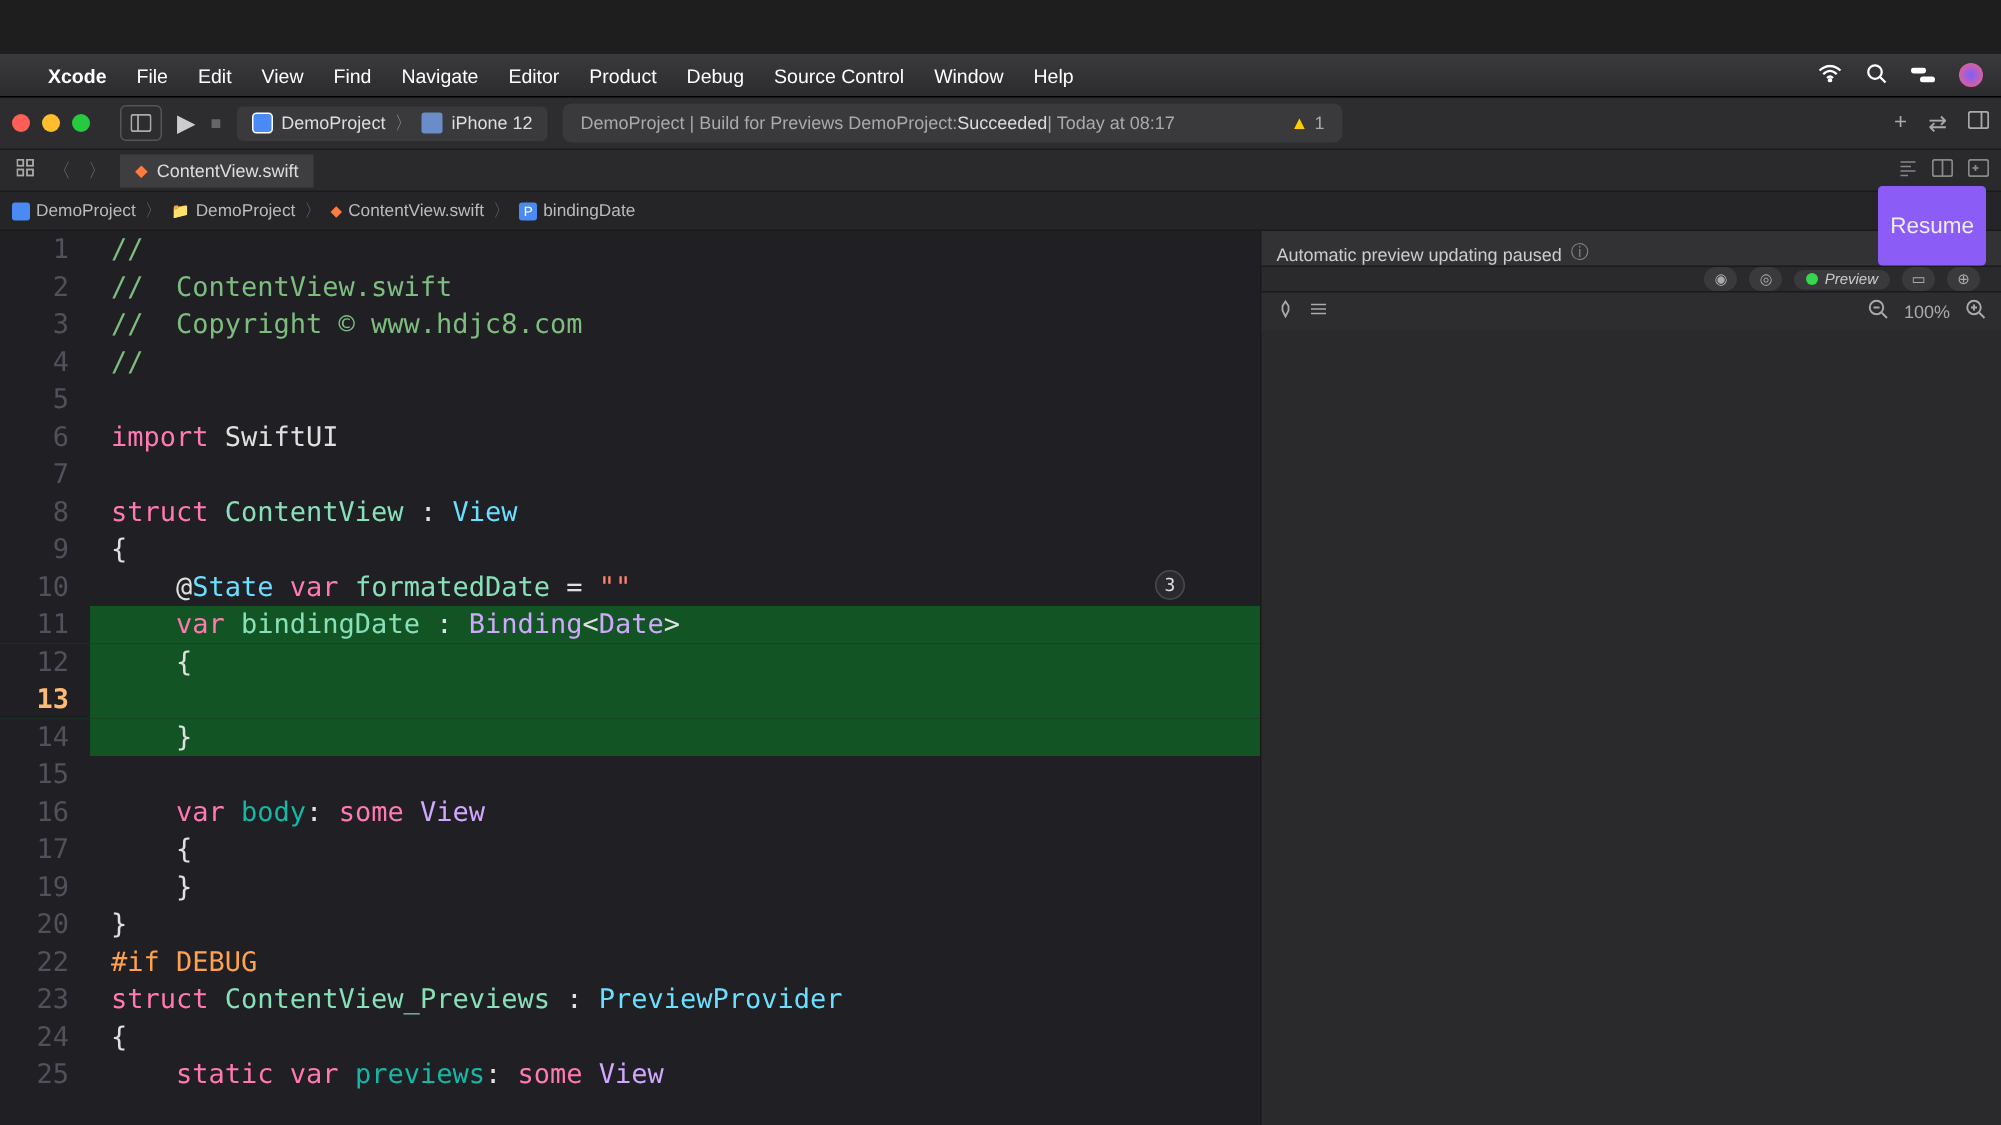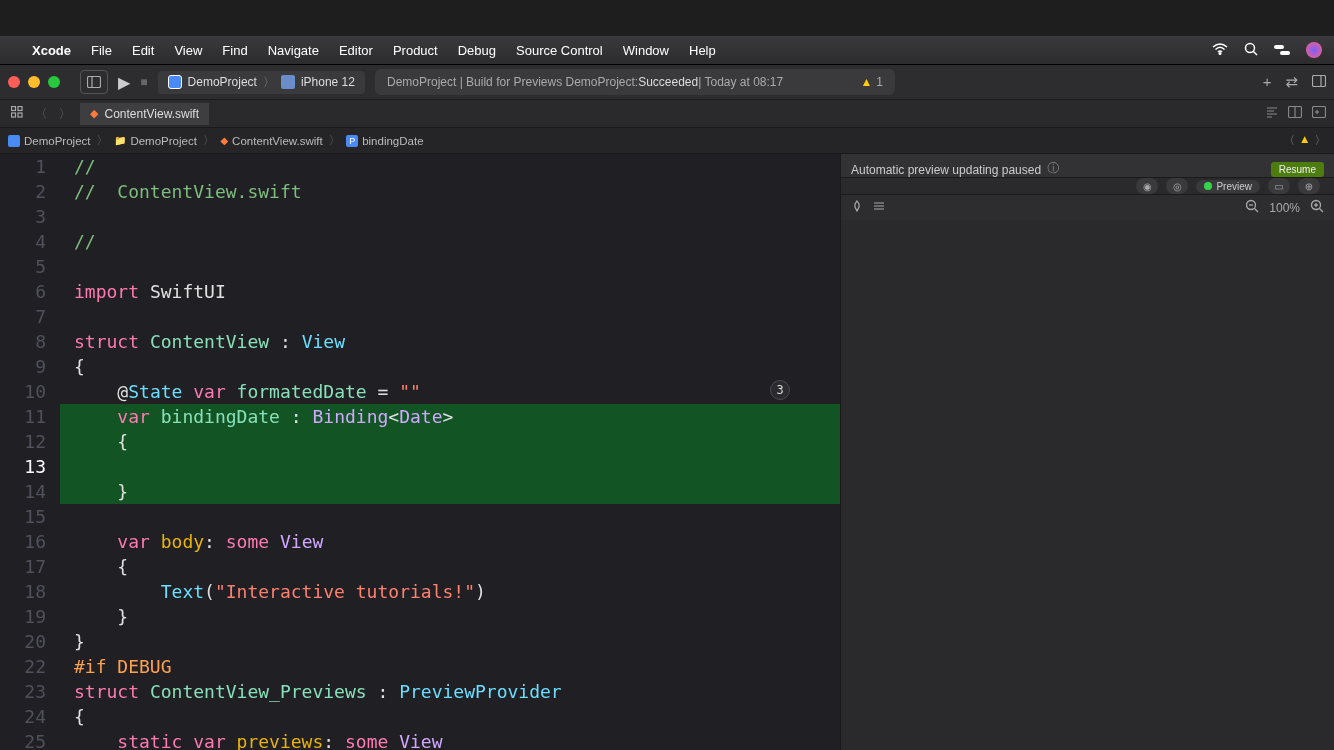--- a/index.html
+++ b/index.html
@@ -143,31 +143,31 @@
   width: 60px;
   text-align: right;
   padding-right: 14px;
   color: #51515c;
   user-select: none;
   flex-shrink: 0;
 }
 .editor .code { white-space: pre; padding-left: 14px; }
 .editor .line.hl { background: #135425; }
 .editor .line.hl .gutter { background: #1f1f24; }
-.editor .line.sel .gutter { color: #ffffff; font-weight: 400; }
+.editor .line.sel .gutter { color: #fdba74; font-weight: 700; }
 
 .c-comment { color: #7dbd7d; }
 .c-keyword { color: #ff7ab2; }
 .c-type { color: #6bdfff; }
 .c-typealt { color: #d0a8ff; }
 .c-id { color: #88e0b8; }
 .c-string { color: #ff8170; }
 .c-plain { color: #e0e0e0; }
 .c-decor { color: #e0e0e0; }
-.c-prop { color: #eab308; }
+.c-prop { color: #14b8a6; }
 .c-pre { color: #ffa14f; }
 
 .fold-badge {
   position: absolute;
   right: 50px;
   top: 1px;
   width: 20px;
   height: 20px;
   border-radius: 50%;
   background: #2b2b2f;
@@ -191,38 +191,39 @@
   height: 24px;
   background: #323234;
   display: flex;
   align-items: flex-end;
   padding: 0 10px;
   font-size: 12px;
   color: #ccc;
   border-bottom: 1px solid #1a1a1a;
 }
 .preview-banner .info-icon { margin-left: 6px; color: #888; }
-.preview-banner .resume-btn { margin-left: auto; background: #4d7c0f; padding: 2px 8px; border-radius: 3px; color: #eee; font-size: 10px; }
+.preview-banner .resume-btn { margin-left: auto; background: #8b5cf6; padding: 18px 8px; border-radius: 3px; color: #eee; font-size: 15px; }
 .preview-toolbar {
   height: 16px;
   display: flex;
   justify-content: flex-end;
   gap: 8px;
   padding: 0 14px;
   align-items: center;
 }
 .preview-toolbar .pill {
   background: #3a3a3c;
   border-radius: 10px;
   padding: 1px 8px;
   font-size: 10px;
   color: #ccc;
   display: flex;
   align-items: center;
   gap: 4px;
+  font-style: italic;
 }
 .preview-toolbar .pill .green-dot { width: 8px; height: 8px; border-radius: 50%; background: #32d74b; }
 .preview-toolbar .icon-pill { background: #3a3a3c; border-radius: 10px; width: 22px; height: 16px; display: flex; align-items: center; justify-content: center; font-size: 10px; color: #aaa; }
 
 .canvas {
   flex: 1;
   display: flex;
   justify-content: center;
   align-items: flex-start;
   padding-top: 6px;
@@ -413,20 +414,21 @@
       <div class="line ">
         <div class="gutter">1</div>
         <div class="code"><span class="c-comment">//</span></div>
       </div>
       <div class="line ">
         <div class="gutter">2</div>
         <div class="code"><span class="c-comment">//  ContentView.swift</span></div>
       </div>
       <div class="line ">
         <div class="gutter">3</div>
+        <div class="code"><span class="c-comment">//  Copyright © www.hdjc8.com</span></div>
       </div>
       <div class="line ">
         <div class="gutter">4</div>
         <div class="code"><span class="c-comment">//</span></div>
       </div>
       <div class="line ">
         <div class="gutter">5</div>
         <div class="code"></div>
       </div>
       <div class="line ">
@@ -470,24 +472,20 @@
         <div class="gutter">15</div>
         <div class="code"></div>
       </div>
       <div class="line ">
         <div class="gutter">16</div>
         <div class="code">    <span class="c-keyword">var</span> <span class="c-prop">body</span><span class="c-plain">:</span> <span class="c-keyword">some</span> <span class="c-typealt">View</span></div>
       </div>
       <div class="line ">
         <div class="gutter">17</div>
         <div class="code">    <span class="c-plain">{</span></div>
-      </div>
-      <div class="line ">
-        <div class="gutter">18</div>
-        <div class="code">        <span class="c-type">Text</span><span class="c-plain">(</span><span class="c-string">"Interactive tutorials!"</span><span class="c-plain">)</span></div>
       </div>
       <div class="line ">
         <div class="gutter">19</div>
         <div class="code">    <span class="c-plain">}</span></div>
       </div>
       <div class="line ">
         <div class="gutter">20</div>
         <div class="code"><span class="c-plain">}</span></div>
       </div>
       <div class="line ">

